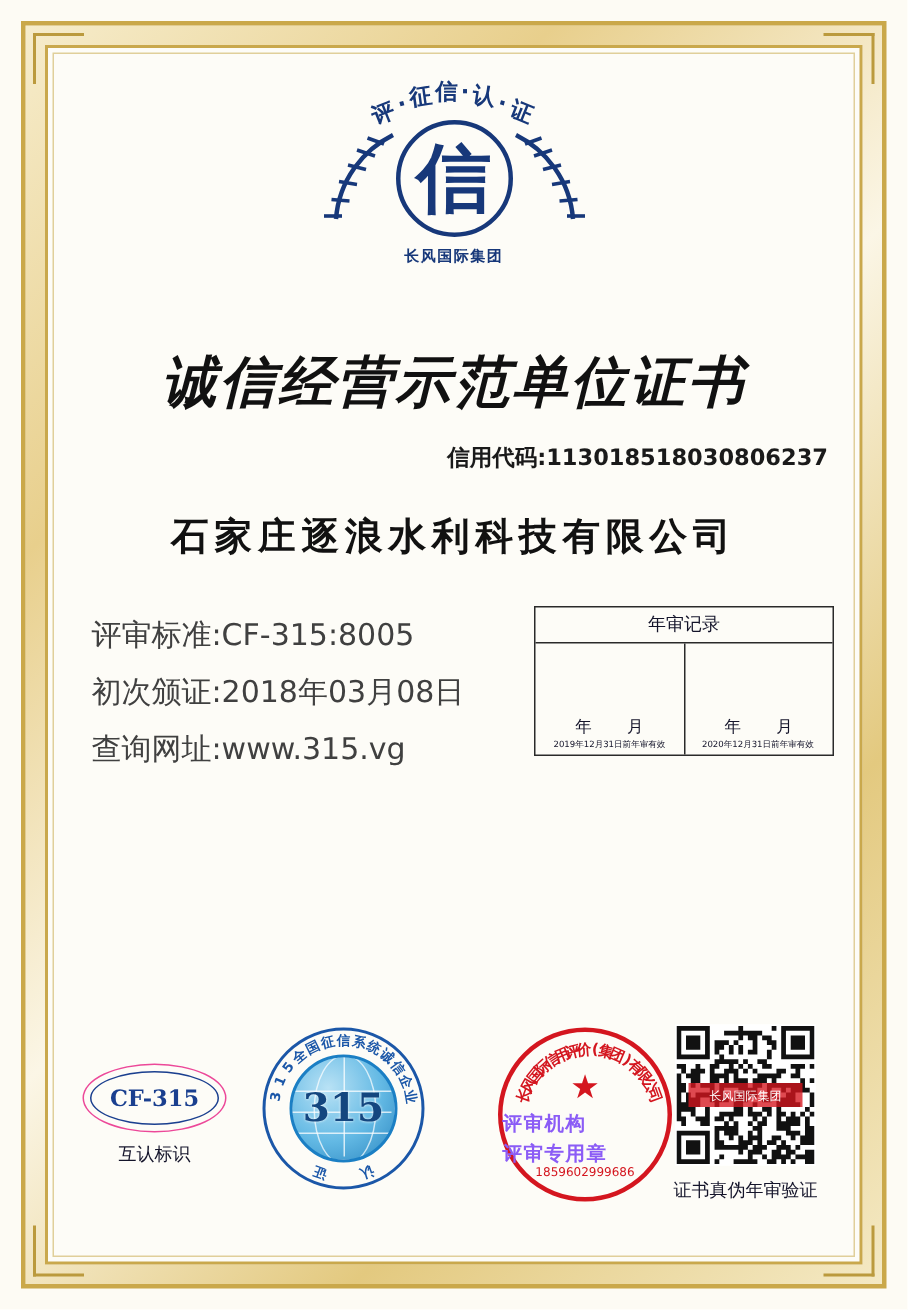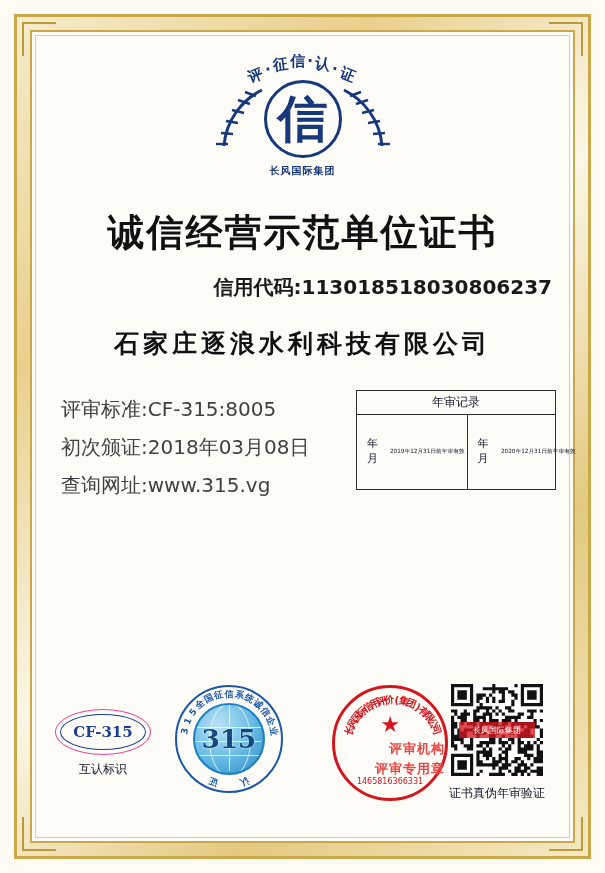--- a/index.html
+++ b/index.html
@@ -153,33 +153,34 @@
     text-align: center;
     font-size: 10px;
     font-weight: bold;
     color: #17387a;
     letter-spacing: 1px;
     font-family: "DejaVu Sans", "Liberation Sans", sans-serif;
   }
 
   
   .main-title {
-    margin-top: 4px;
+    margin-top: 26px;
     text-align: center;
     font-size: 37px;
     font-weight: bold;
     color: #111111;
     letter-spacing: 2px;
     font-family: "DejaVu Sans", "Liberation Sans", sans-serif;
+    font-style: italic;
   }
   .credit-code {
     margin-top: 16px;
     text-align: right;
     padding-right: 8px;
-    font-size: 20px;
+    font-size: 15px;
     font-weight: bold;
     color: #1a1a1a;
     font-family: "DejaVu Sans", "Liberation Sans", sans-serif;
   }
   .company {
     margin-top: 26px;
     text-align: center;
     font-size: 25px;
     font-weight: bold;
     color: #111111;
@@ -227,21 +228,21 @@
     font-family: "DejaVu Sans", "Liberation Sans", sans-serif;
   }
   .review-cells {
     display: flex;
     height: 74px;
   }
   .review-cell {
     flex: 1;
     position: relative;
     display: flex;
-    flex-direction: row;
+    flex-direction: column;
     justify-content: flex-end;
     align-items: center;
     padding-bottom: 2px;
   }
   .review-cell + .review-cell { border-left: 1px solid #2a2a2a; }
   .review-cell .ym {
     font-size: 11px;
     color: #14142a;
     letter-spacing: 10px;
     padding-left: 10px;
@@ -392,24 +393,24 @@
     transform: translateX(-50%);
     color: #d4161f;
     font-size: 22px;
     line-height: 1;
   }
   .red-mid {
     position: absolute;
     left: 0;
     top: 52px;
     width: 100%;
-    text-align: right;
+    text-align: left;
     font-size: 13px;
     font-weight: bold;
-    color: #ef4444;
+    color: #8b5cf6;
     letter-spacing: 1px;
     font-family: Liberation Serif, serif;
   }
   .red-num {
     position: absolute;
     left: 0;
     bottom: 12px;
     width: 100%;
     text-align: center;
     font-size: 8px;
@@ -584,21 +585,21 @@
               <span style="transform: translate(-15.39px, 42.29px) rotate(200deg) translate(-50%, -50%);">证</span>
             </div>
         </div>
       </div>
 
       <div class="seal seal-red">
         <div class="red-circle">
           <div class="red-star">★</div>
           <div class="red-mid">评审机构</div>
           <div class="red-mid" style="top:72px">评审专用章</div>
-          <div class="red-num">1465816366331</div>
+          <div class="red-num">1859602999686</div>
           <div class="red-arc" id="red-arc">
               <span style="transform: translate(-43.23px, -15.73px) rotate(290deg) translate(-50%, -50%);">长</span>
               <span style="transform: translate(-40.1px, -22.53px) rotate(299.333deg) translate(-50%, -50%);">风</span>
               <span style="transform: translate(-35.92px, -28.74px) rotate(308.667deg) translate(-50%, -50%);">国</span>
               <span style="transform: translate(-30.78px, -34.18px) rotate(318deg) translate(-50%, -50%);">际</span>
               <span style="transform: translate(-24.83px, -38.72px) rotate(327.333deg) translate(-50%, -50%);">信</span>
               <span style="transform: translate(-18.22px, -42.24px) rotate(336.667deg) translate(-50%, -50%);">用</span>
               <span style="transform: translate(-11.13px, -44.63px) rotate(346deg) translate(-50%, -50%);">评</span>
               <span style="transform: translate(-3.74px, -45.85px) rotate(355.333deg) translate(-50%, -50%);">价</span>
               <span style="transform: translate(3.74px, -45.85px) rotate(364.667deg) translate(-50%, -50%);">(</span>

